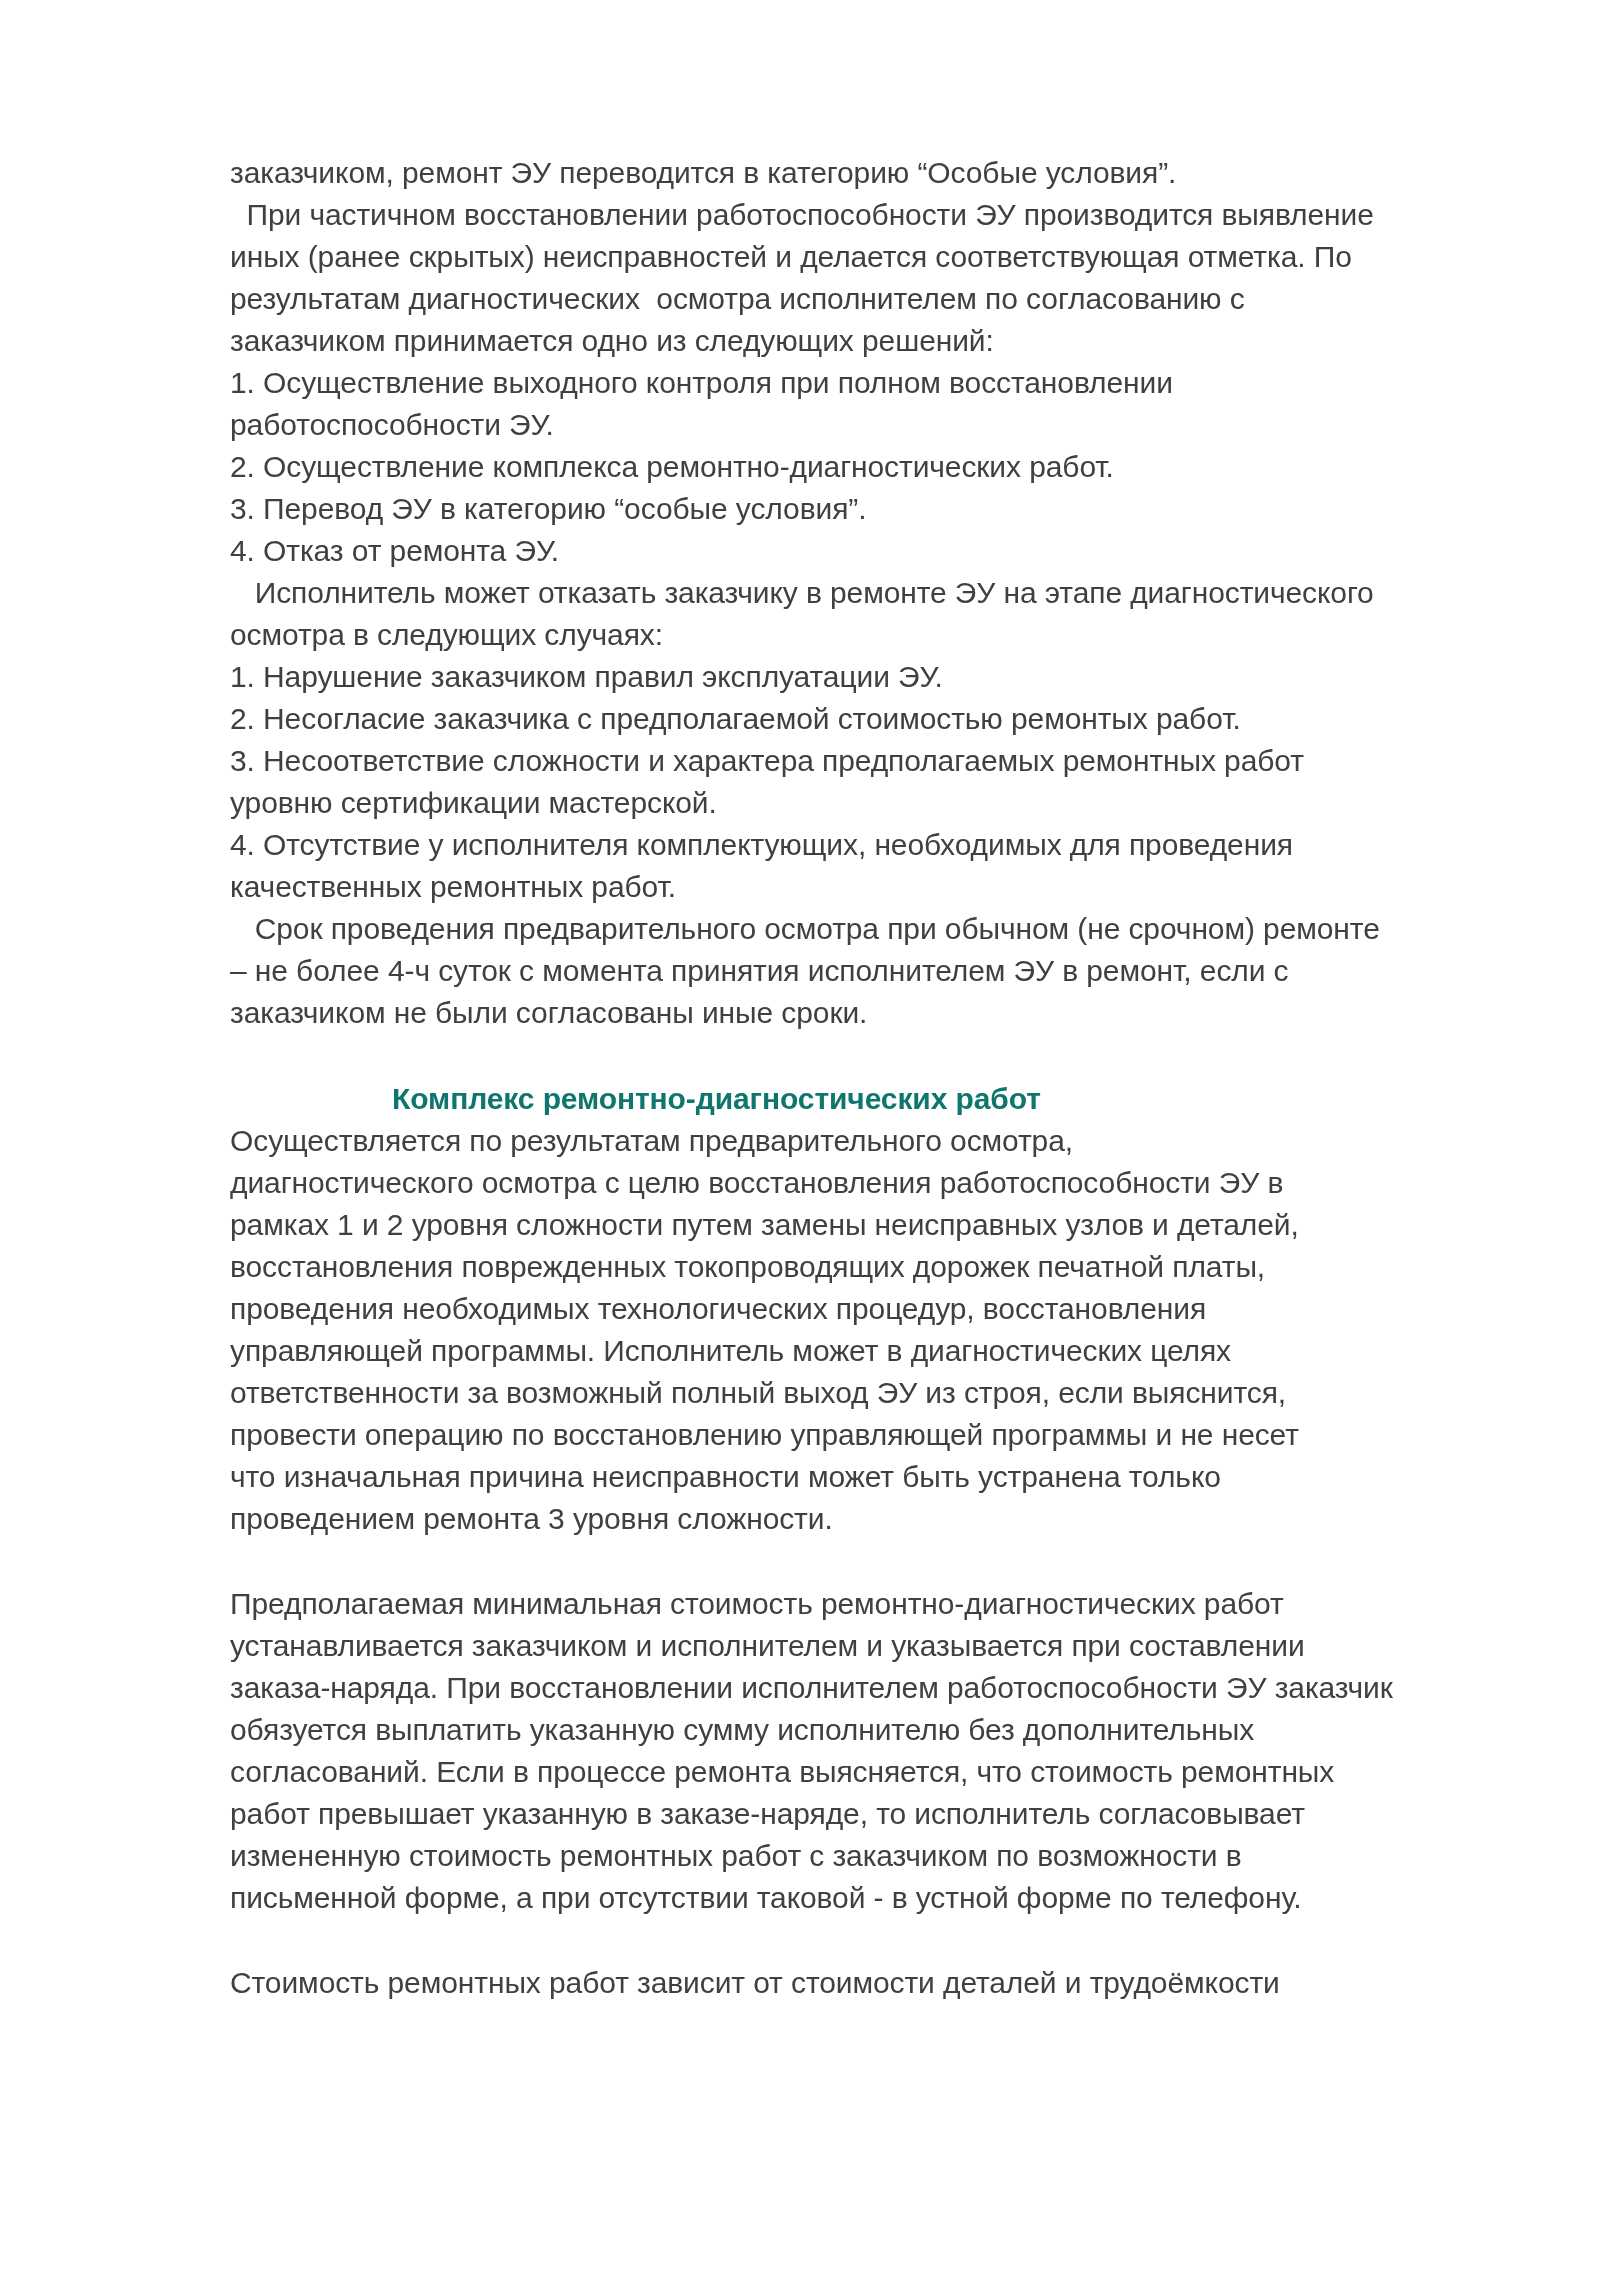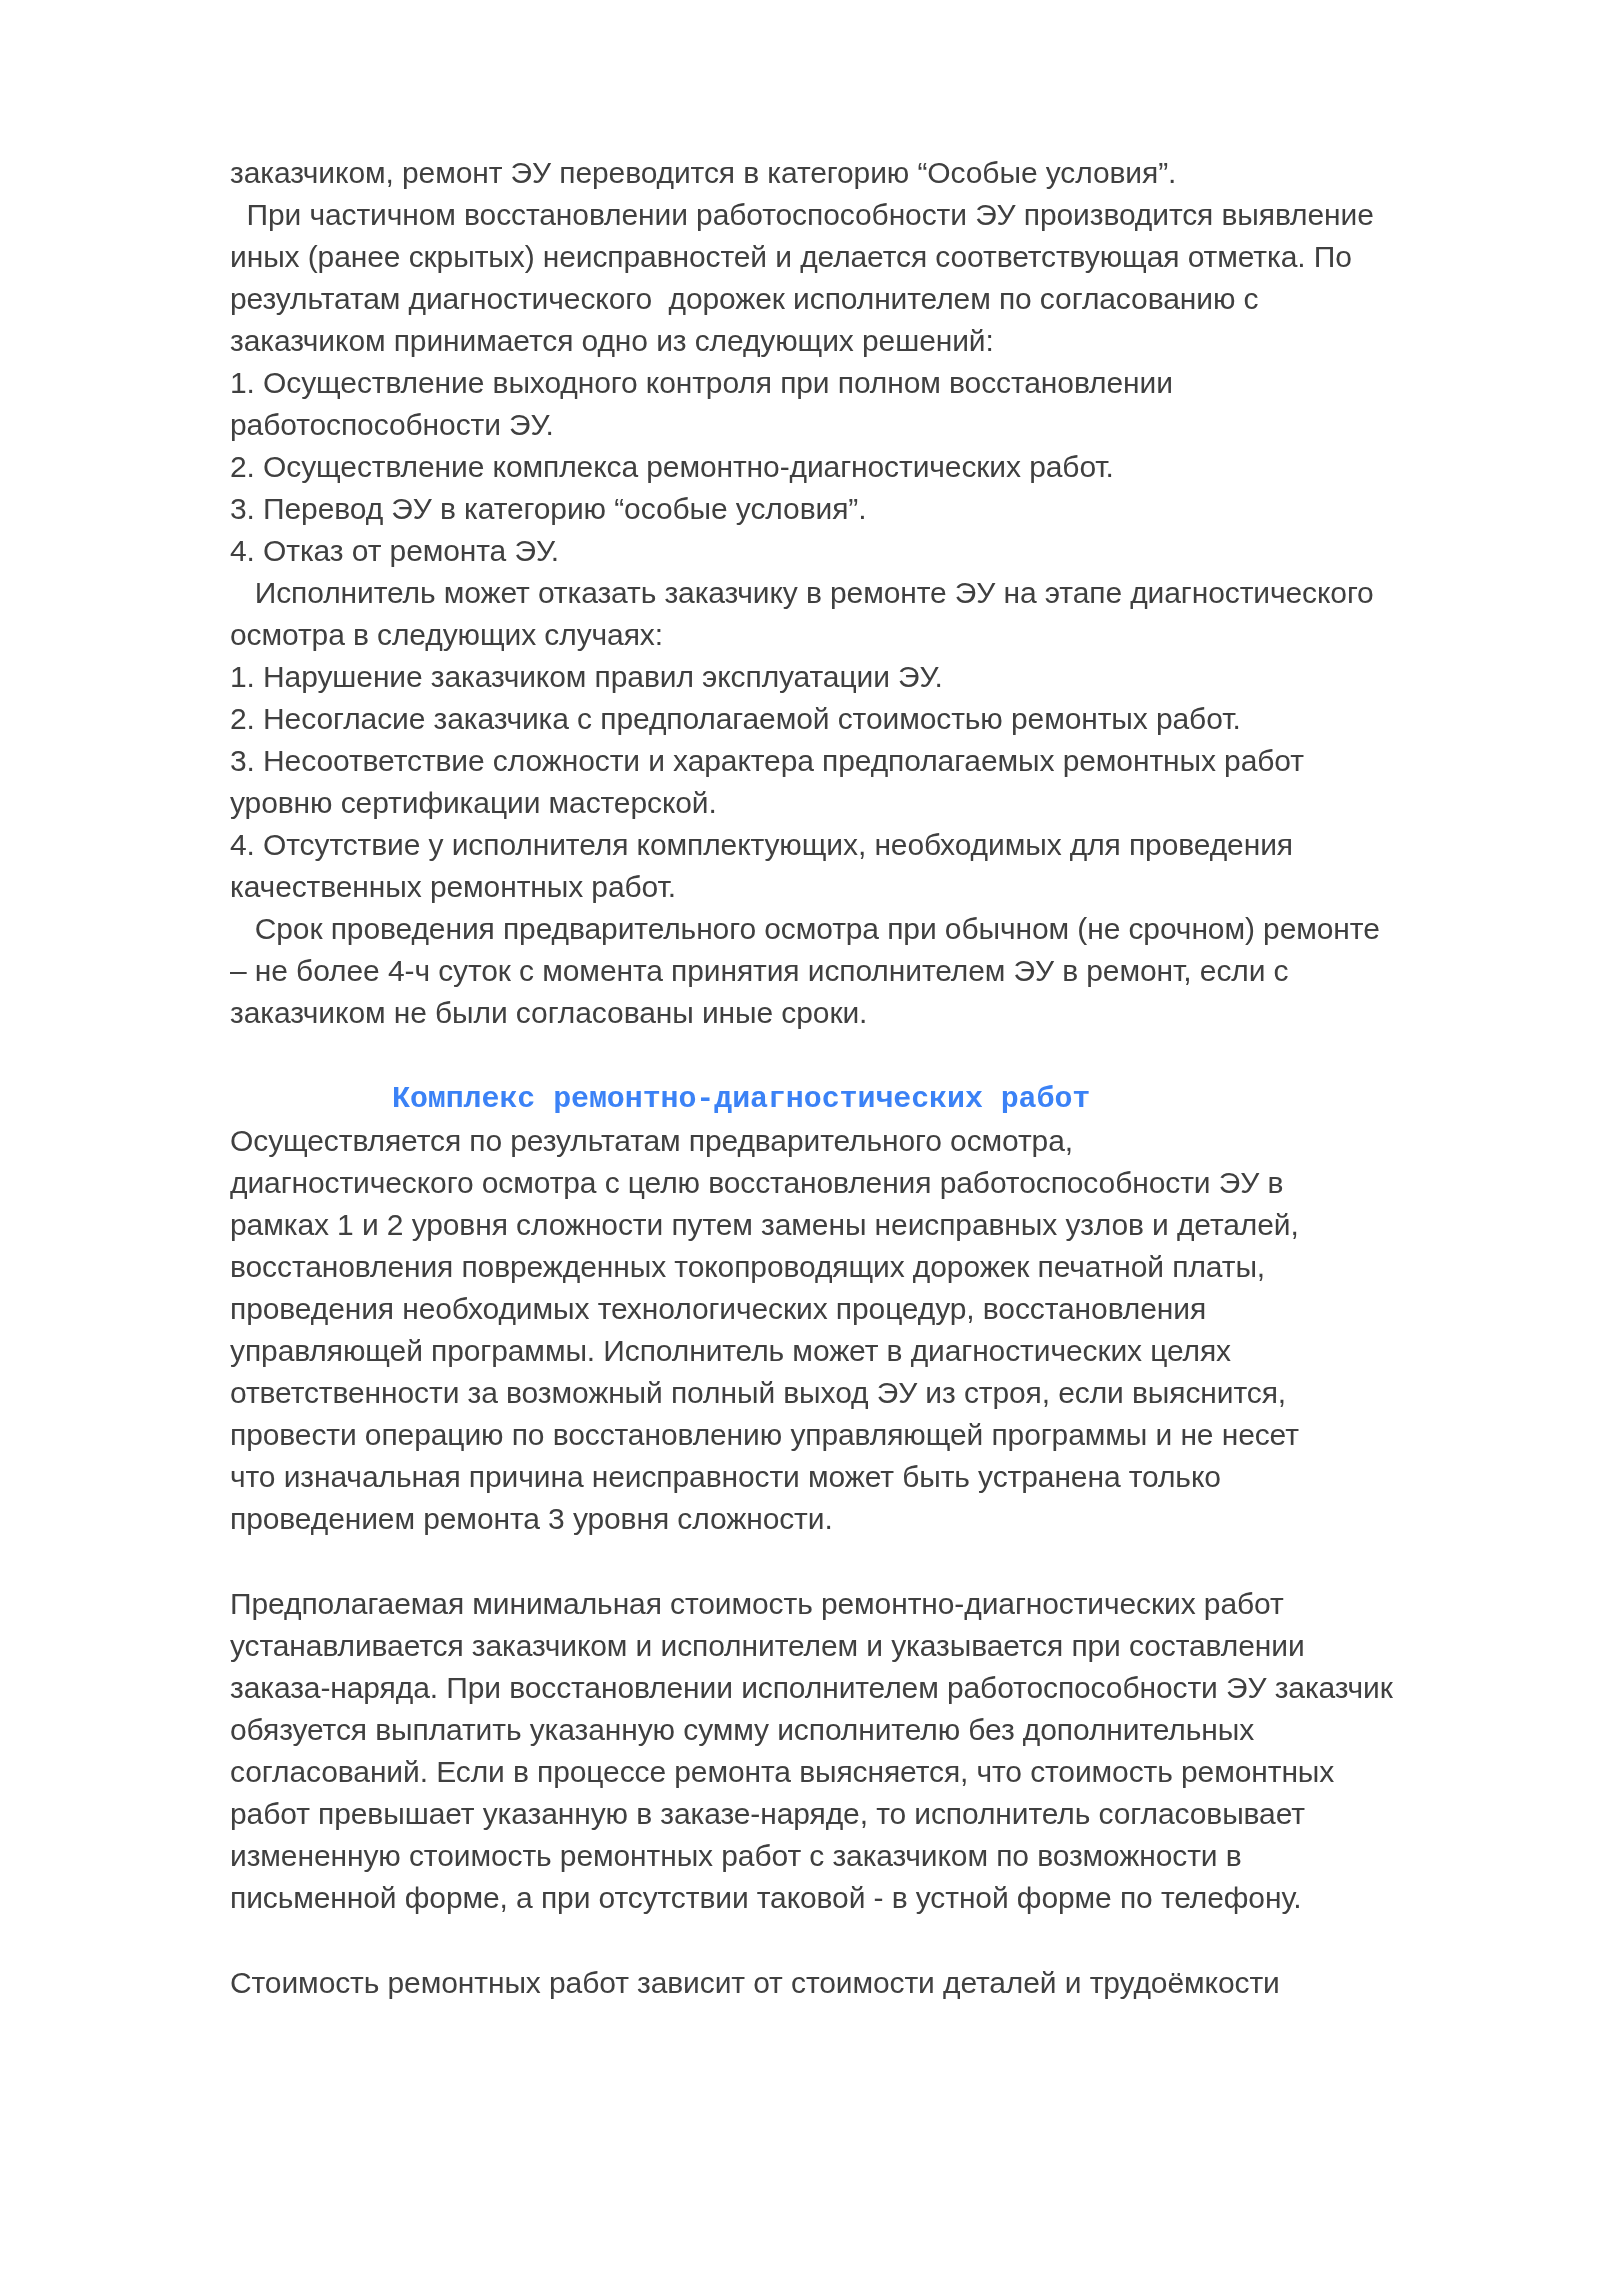--- a/index.html
+++ b/index.html
@@ -25,43 +25,43 @@
   .line {
     font-family: "Liberation Sans", "DejaVu Sans", sans-serif;
     font-size: 30px;
     line-height: 42px;
     color: #404040;
     white-space: pre;
     letter-spacing: -0.1px;
     font-weight: 400;
   }
   .heading {
-    font-family: Liberation Mono, monospace;
+    font-family: Liberation Sans, sans-serif;
     font-size: 30px;
     line-height: 42px;
-    color: #3b82f6;
+    color: #0f766e;
     font-weight: 700;
     white-space: pre;
     letter-spacing: -0.1px;
     padding-left: 162px;
   }
   .spacer-md { height: 43px; }
   .spacer-lg { height: 44px; }
 </style>
 </head>
 <body>
 
 <div class="page">
   <div class="content">
 
     <div>
       <div class="line">заказчиком, ремонт ЭУ переводится в категорию “Особые условия”.</div>
       <div class="line">  При частичном восстановлении работоспособности ЭУ производится выявление</div>
       <div class="line">иных (ранее скрытых) неисправностей и делается соответствующая отметка. По</div>
-      <div class="line">результатам диагностического  дорожек исполнителем по согласованию с</div>
+      <div class="line">результатам диагностических  осмотра исполнителем по согласованию с</div>
       <div class="line">заказчиком принимается одно из следующих решений:</div>
     </div>
 
     <div>
       <div class="line">1. Осуществление выходного контроля при полном восстановлении</div>
       <div class="line">работоспособности ЭУ.</div>
       <div class="line">2. Осуществление комплекса ремонтно-диагностических работ.</div>
       <div class="line">3. Перевод ЭУ в категорию “особые условия”.</div>
       <div class="line">4. Отказ от ремонта ЭУ.</div>
     </div>

